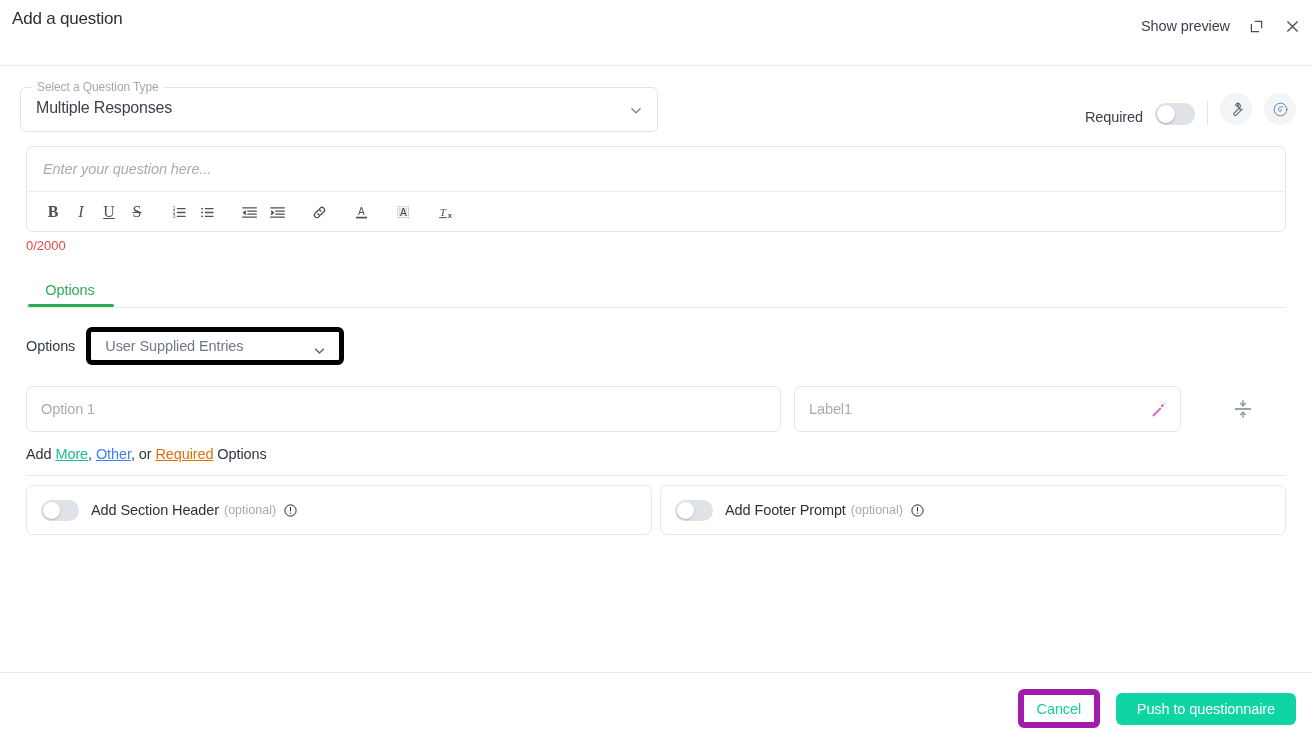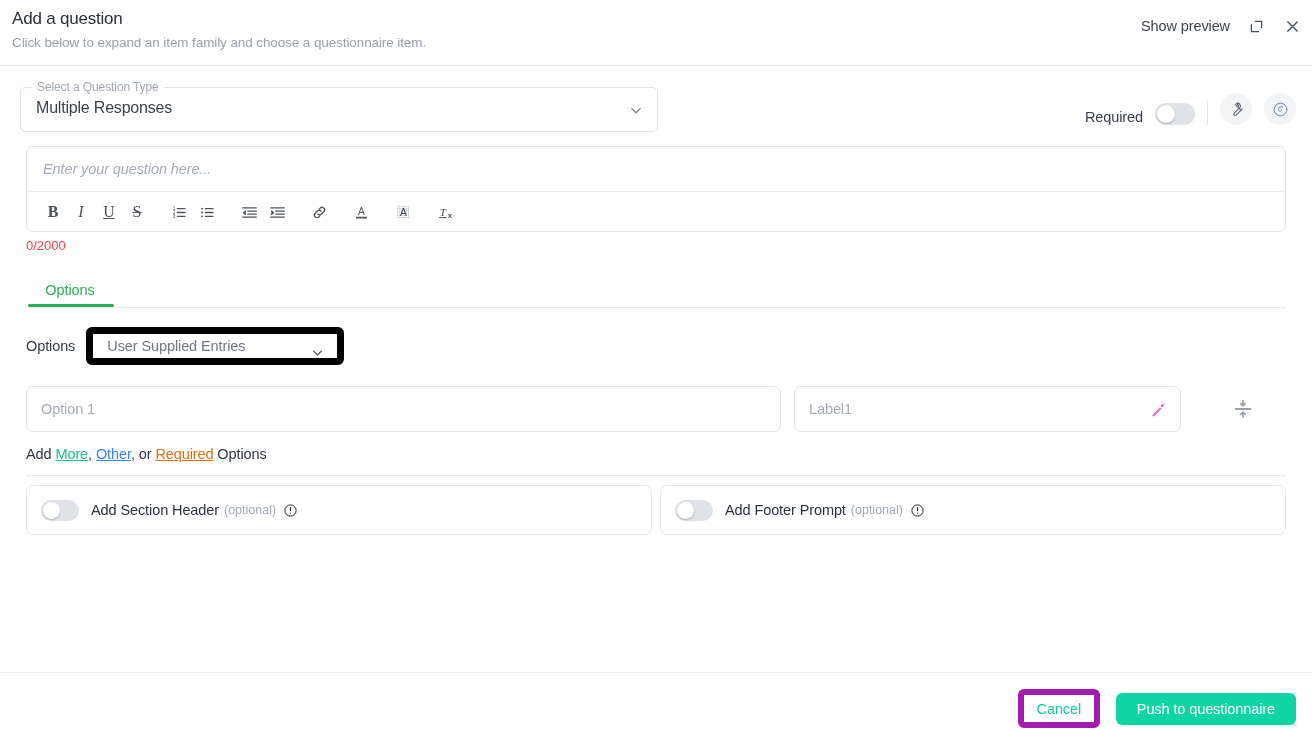--- a/index.html
+++ b/index.html
@@ -120,21 +120,21 @@
   }
 
   
   .opt-row {
     position:absolute; left:26px; top:327px;
     display:flex; align-items:center; gap:11px;
   }
   .opt-label { font-size:14.5px; color:#343a44; letter-spacing:-0.1px; }
   .opt-select {
     position:relative; width:258px; height:38px;
-    border:7px solid #000000; border-radius:6px; background:#fff;
+    border:5px solid #000000; border-radius:6px; background:#fff;
     display:flex; align-items:center; cursor:pointer;
   }
   .opt-select-value {
     margin-left:14px; font-size:14.5px; color:#707883; letter-spacing:-0.1px;
   }
   .opt-select-chev { position:absolute; right:11px; top:10px; color:#5c6470; }
 
   
   .option-input {
     position:absolute; left:26px; top:386px; width:755px; height:46px;
@@ -211,21 +211,20 @@
     background:#0fd4a4; color:#fff; font-size:14.5px;
     display:flex; align-items:center; justify-content:center; cursor:pointer;
     letter-spacing:-0.1px;
   }
 </style>
 </head>
 <body>
 
 <div class="header">
   <div class="header-title">Add a question</div>
-  <div class="header-sub">Click below to expand an item family and choose a questionnaire item.</div>
   <div class="header-right">
     <div class="show-preview">Show preview</div>
     <div class="icon-btn-plain">
       <svg width="17" height="17" viewBox="0 0 20 20" fill="none" stroke="currentColor" stroke-width="1.5">
         <path d="M4 7v9h9"></path>
           <path d="M8 4h8v8"></path>
       </svg>
     </div>
     <div class="icon-btn-plain">
       <svg width="17" height="17" viewBox="0 0 20 20" fill="none" stroke="currentColor" stroke-width="1.6">

